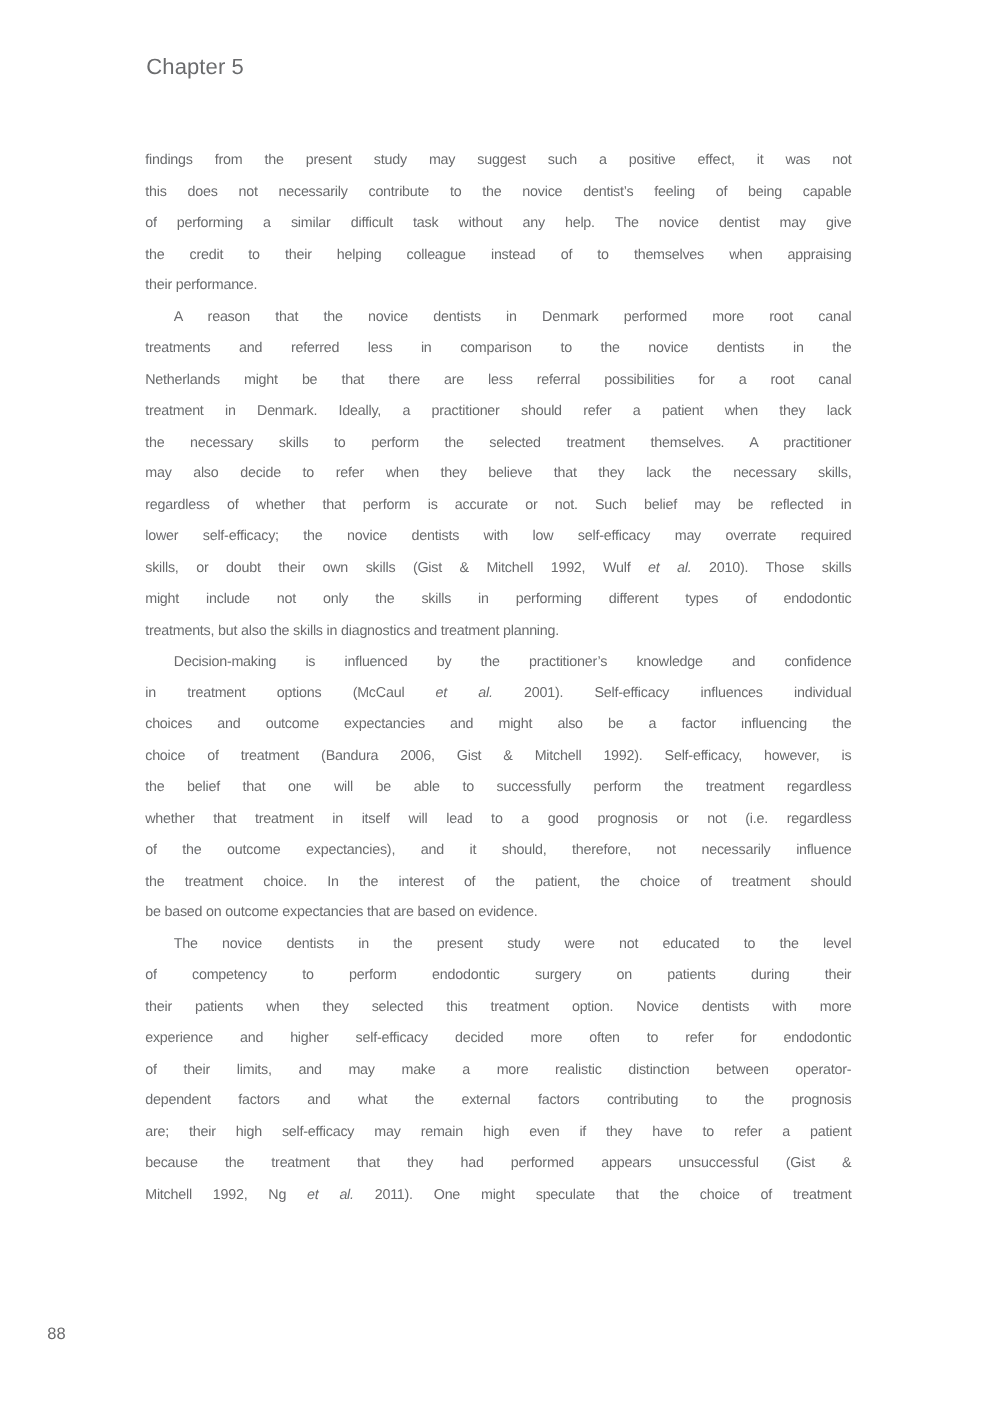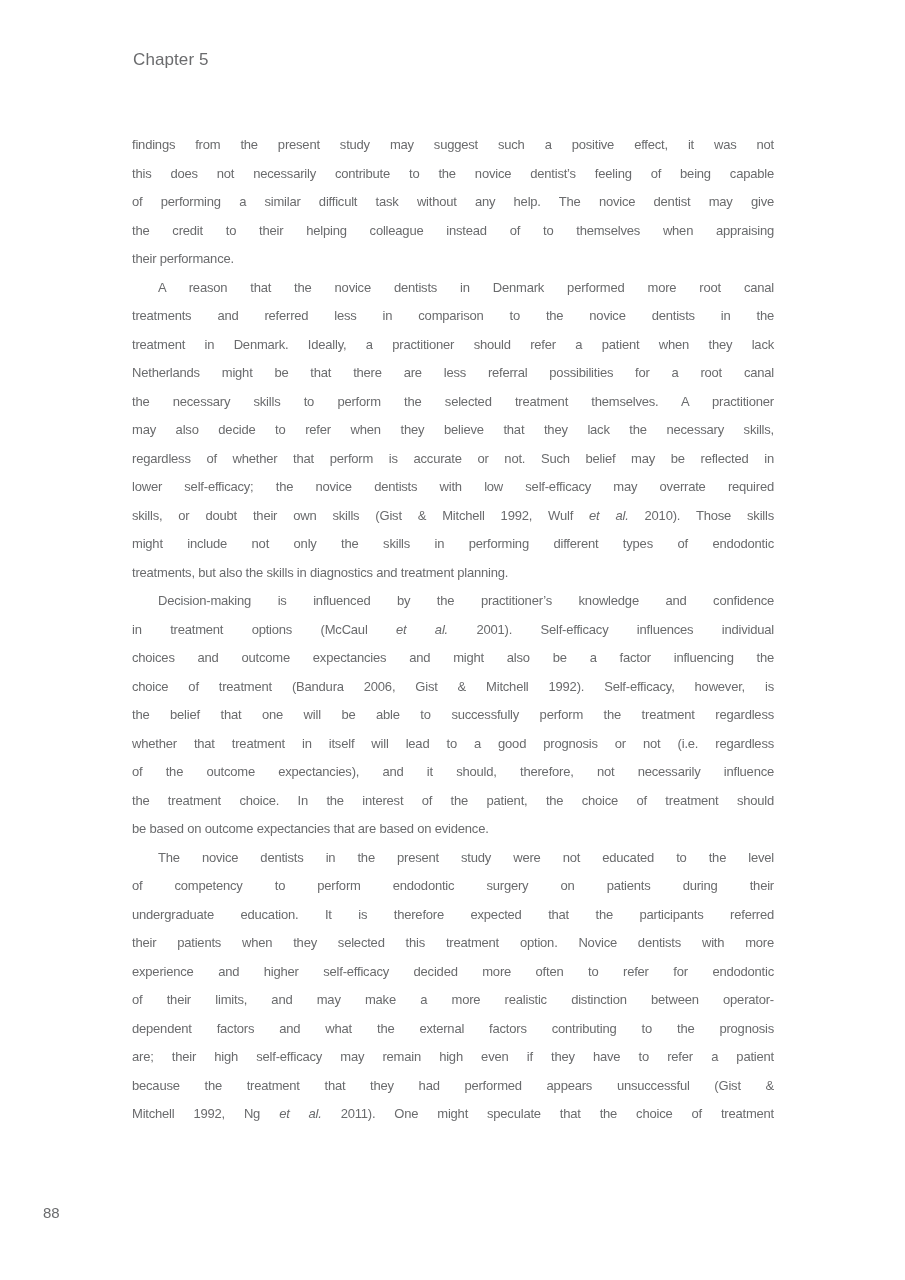--- a/index.html
+++ b/index.html
@@ -10,21 +10,21 @@
     height: 1280px;
     background: #ffffff;
     font-family: "Liberation Sans", "DejaVu Sans", sans-serif;
     color: #6a6b6d;
     overflow: hidden;
   }
   .running-header {
     position: absolute;
     left: 133px;
     top: 50px;
-    font-size: 17px;
+    font-size: 20px;
     letter-spacing: 0.1px;
     color: #6a6b6d;
   }
   .body-text {
     position: absolute;
     left: 132px;
     top: 131px;
     width: 642px;
     font-size: 13px;
     letter-spacing: -0.2px;
@@ -53,41 +53,40 @@
   <div class="running-header">Chapter 5</div>
 
   <div class="body-text">
       <div class="line">findings from the present study may suggest such a positive effect, it was not</div>
       <div class="line">this does not necessarily contribute to the novice dentist’s feeling of being capable</div>
       <div class="line">of performing a similar difficult task without any help. The novice dentist may give</div>
       <div class="line">the credit to their helping colleague instead of to themselves when appraising</div>
       <div class="line last">their performance.</div>
       <div class="line indent">A reason that the novice dentists in Denmark performed more root canal</div>
       <div class="line">treatments and referred less in comparison to the novice dentists in the</div>
+      <div class="line">Netherlands might be that there are less referral possibilities for a root canal</div>
       <div class="line">treatment in Denmark. Ideally, a practitioner should refer a patient when they lack</div>
-      <div class="line">Netherlands might be that there are less referral possibilities for a root canal</div>
       <div class="line">the necessary skills to perform the selected treatment themselves. A practitioner</div>
       <div class="line">may also decide to refer when they believe that they lack the necessary skills,</div>
       <div class="line">regardless of whether that perform is accurate or not. Such belief may be reflected in</div>
       <div class="line">lower self-efficacy; the novice dentists with low self-efficacy may overrate required</div>
       <div class="line">skills, or doubt their own skills (Gist &amp; Mitchell 1992, Wulf <i>et al.</i> 2010). Those skills</div>
       <div class="line">might include not only the skills in performing different types of endodontic</div>
       <div class="line last">treatments, but also the skills in diagnostics and treatment planning.</div>
       <div class="line indent">Decision-making is influenced by the practitioner’s knowledge and confidence</div>
       <div class="line">in treatment options (McCaul <i>et al.</i> 2001). Self-efficacy influences individual</div>
       <div class="line">choices and outcome expectancies and might also be a factor influencing the</div>
       <div class="line">choice of treatment (Bandura 2006, Gist &amp; Mitchell 1992). Self-efficacy, however, is</div>
       <div class="line">the belief that one will be able to successfully perform the treatment regardless</div>
       <div class="line">whether that treatment in itself will lead to a good prognosis or not (i.e. regardless</div>
       <div class="line">of the outcome expectancies), and it should, therefore, not necessarily influence</div>
       <div class="line">the treatment choice. In the interest of the patient, the choice of treatment should</div>
       <div class="line last">be based on outcome expectancies that are based on evidence.</div>
       <div class="line indent">The novice dentists in the present study were not educated to the level</div>
       <div class="line">of competency to perform endodontic surgery on patients during their</div>
-      <div class="line">undergraduate education. It is therefore expected that the participants referred</div>
       <div class="line">their patients when they selected this treatment option. Novice dentists with more</div>
       <div class="line">experience and higher self-efficacy decided more often to refer for endodontic</div>
       <div class="line">of their limits, and may make a more realistic distinction between operator-</div>
       <div class="line">dependent factors and what the external factors contributing to the prognosis</div>
       <div class="line">are; their high self-efficacy may remain high even if they have to refer a patient</div>
       <div class="line">because the treatment that they had performed appears unsuccessful (Gist &amp;</div>
       <div class="line">Mitchell 1992, Ng <i>et al.</i> 2011). One might speculate that the choice of treatment</div>
     </div>
 
   <div class="page-number">88</div>

